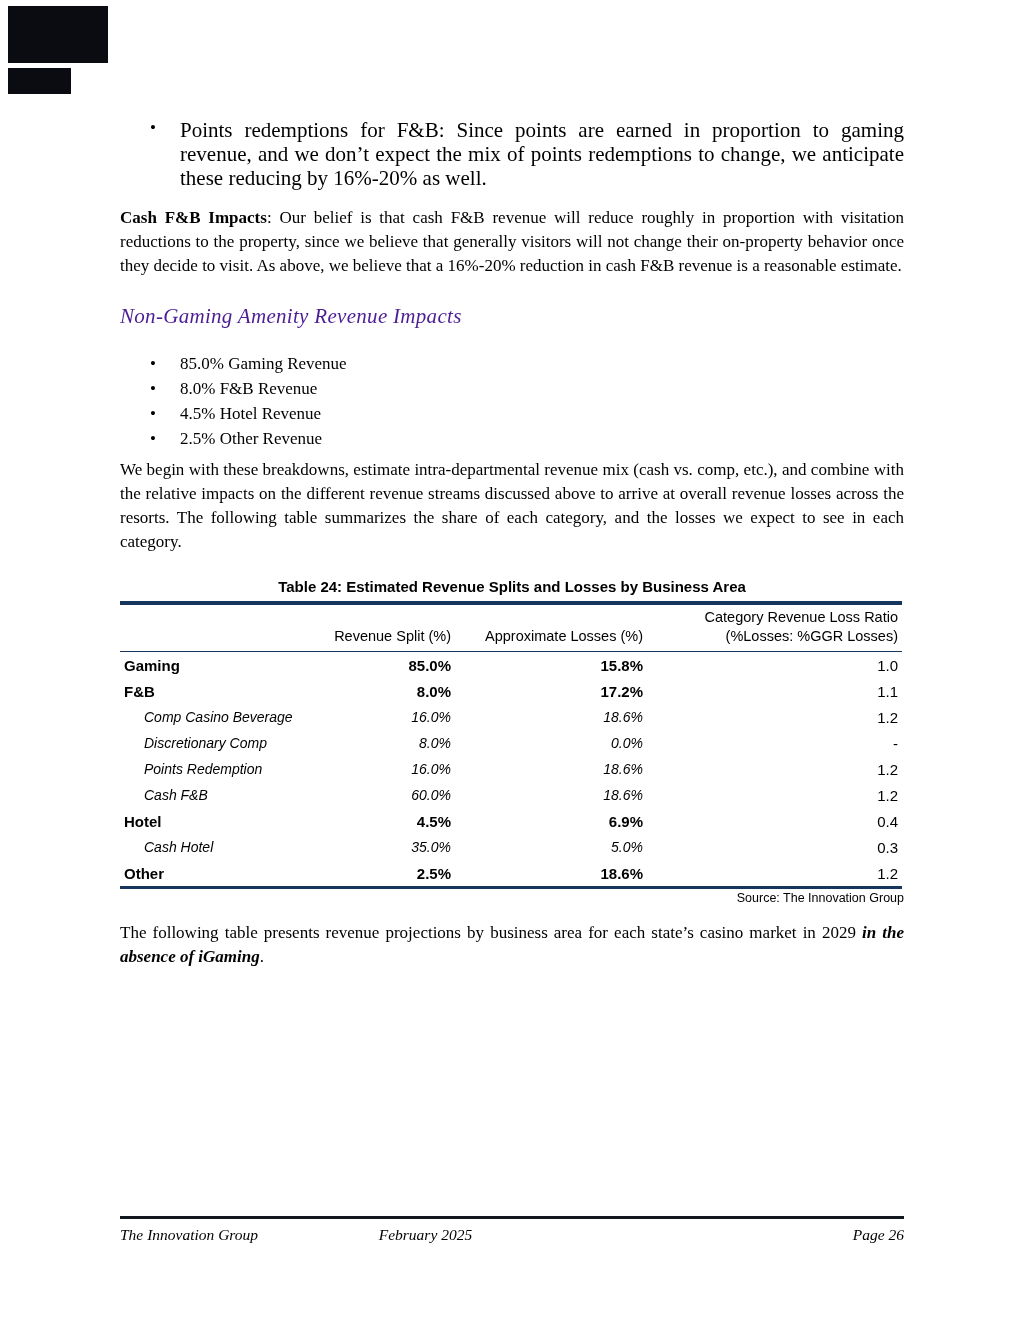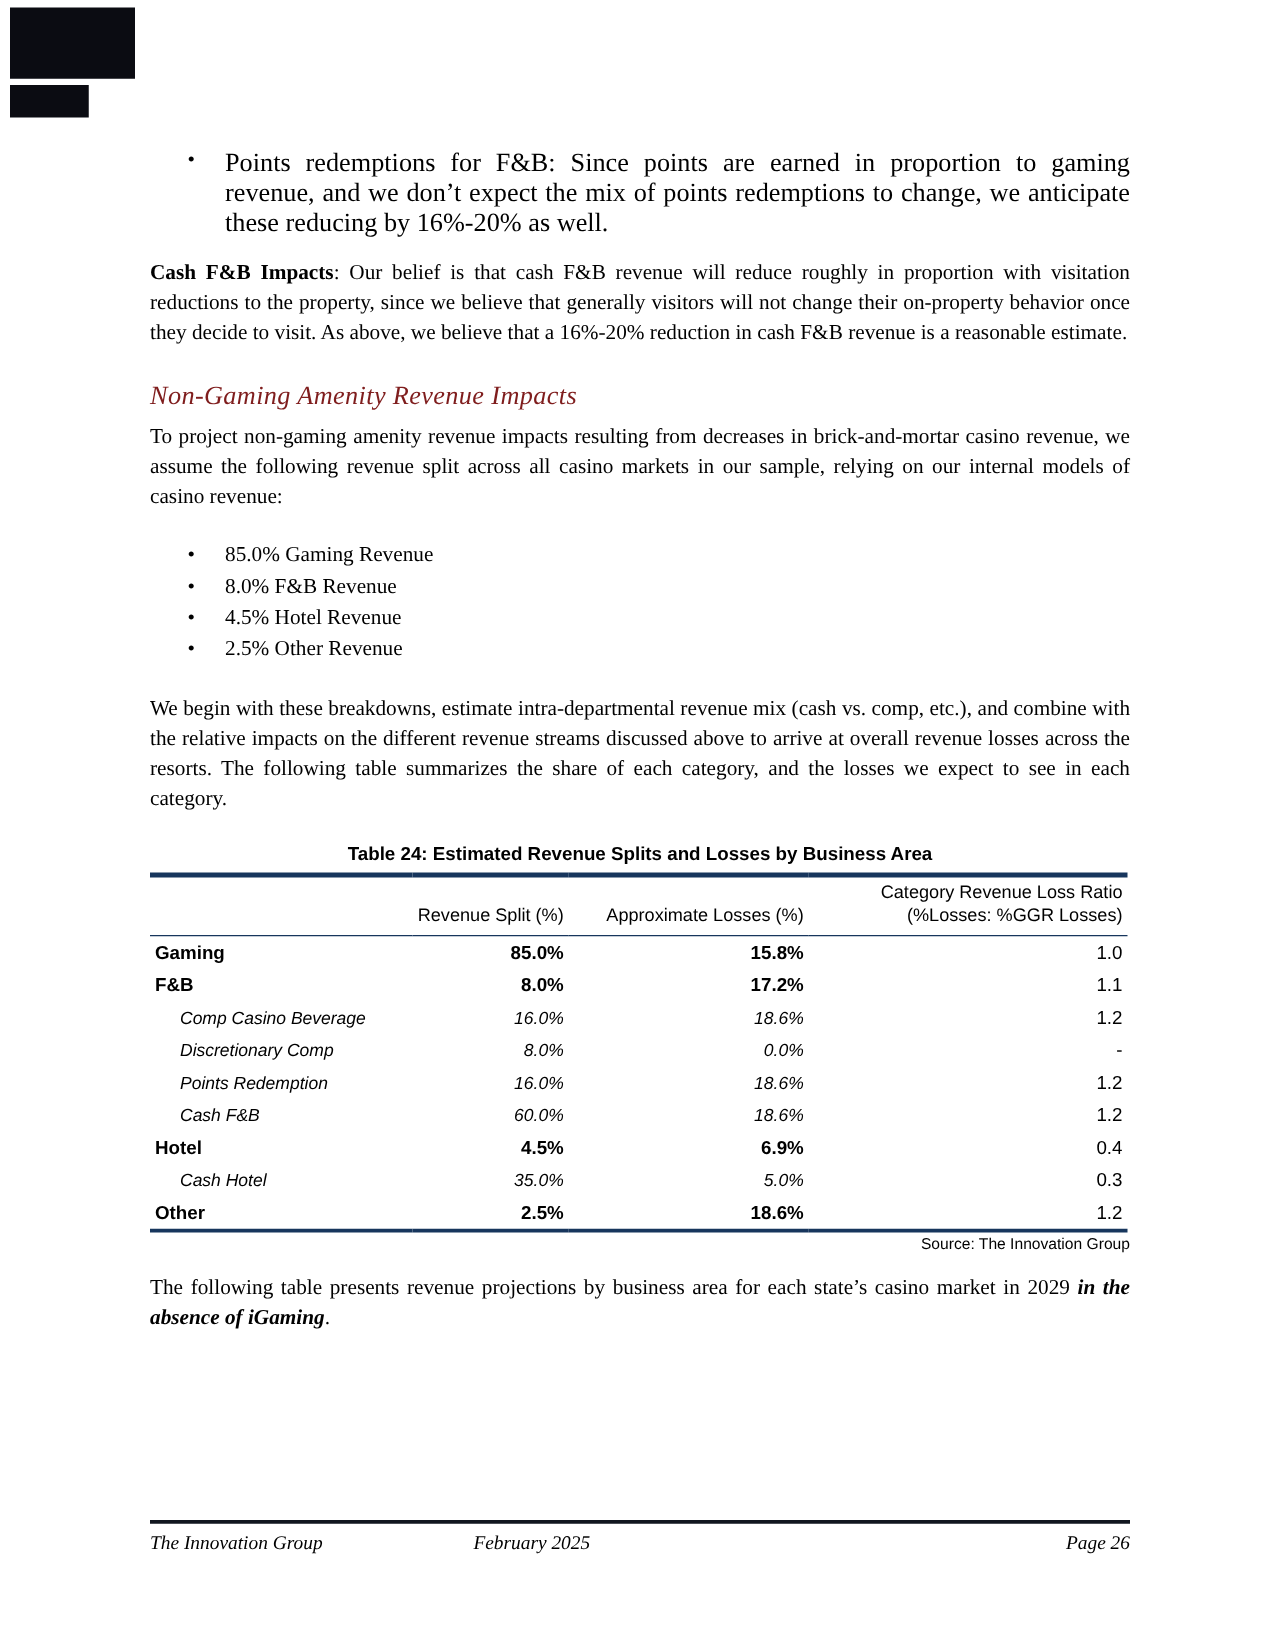--- a/index.html
+++ b/index.html
@@ -16,21 +16,21 @@
 
   p.body { font-size:17px; line-height:24px; text-align:justify; margin-top:16px; }
 
   .bullet { position:relative; padding-left:60px; margin-top:0; }
   .bullet .marker { position:absolute; left:30px; top:0; font-size:17px; }
   .bullet p { font-size:21px; line-height:24px; text-align:justify; }
   .first-bullet { margin-top:118px; }
 
   .section-heading {
     margin-top:26px; font-size:21px; font-style:italic; font-weight:normal;
-    color:#7f1d1d; letter-spacing:0.3px;
+    color:#4c1d95; letter-spacing:0.3px;
   }
 
   ul.split-list { list-style:none; margin-top:22px; }
   ul.split-list li {
     position:relative; padding-left:60px; font-size:17px; line-height:25px;
   }
   ul.split-list li .marker { position:absolute; left:30px; top:0; }
   .table-title {
     font-family:"Liberation Sans", sans-serif; font-weight:bold;
     font-size:15px; text-align:center; margin-top:24px;
@@ -82,30 +82,29 @@
 
   <div class="bullet first-bullet">
     <span class="marker">•</span>
     <p>Points redemptions for F&amp;B: Since points are earned in proportion to gaming revenue, and we don’t expect the mix of points redemptions to change, we anticipate these reducing by 16%-20% as well.</p>
   </div>
 
   <p class="body"><span class="bold">Cash F&amp;B Impacts</span><span>: Our belief is that cash F&amp;B revenue will reduce roughly in proportion with visitation reductions to the property, since we believe that generally visitors will not change their on-property behavior once they decide to visit. As above, we believe that a 16%-20% reduction in cash F&amp;B revenue is a reasonable estimate.</span></p>
 
   <h2 class="section-heading">Non-Gaming Amenity Revenue Impacts</h2>
 
-  <p class="body" style="margin-top:8px;">To project non-gaming amenity revenue impacts resulting from decreases in brick-and-mortar casino revenue, we assume the following revenue split across all casino markets in our sample, relying on our internal models of casino revenue:</p>
 
   <ul class="split-list">
     <li><span class="marker">•</span><span>85.0% Gaming Revenue</span></li>
     <li><span class="marker">•</span><span>8.0% F&amp;B Revenue</span></li>
     <li><span class="marker">•</span><span>4.5% Hotel Revenue</span></li>
     <li><span class="marker">•</span><span>2.5% Other Revenue</span></li>
   </ul>
 
-  <p class="body" style="margin-top:24px;">We begin with these breakdowns, estimate intra-departmental revenue mix (cash vs. comp, etc.), and combine with the relative impacts on the different revenue streams discussed above to arrive at overall revenue losses across the resorts. The following table summarizes the share of each category, and the losses we expect to see in each category.</p>
+  <p class="body" style="margin-top:7px;">We begin with these breakdowns, estimate intra-departmental revenue mix (cash vs. comp, etc.), and combine with the relative impacts on the different revenue streams discussed above to arrive at overall revenue losses across the resorts. The following table summarizes the share of each category, and the losses we expect to see in each category.</p>
 
   <div class="table-title">Table 24: Estimated Revenue Splits and Losses by Business Area</div>
 
   <table class="data-table">
     <colgroup>
         <col class="c-label">
         <col class="c-split">
         <col class="c-losses">
         <col class="c-ratio">
       </colgroup>

